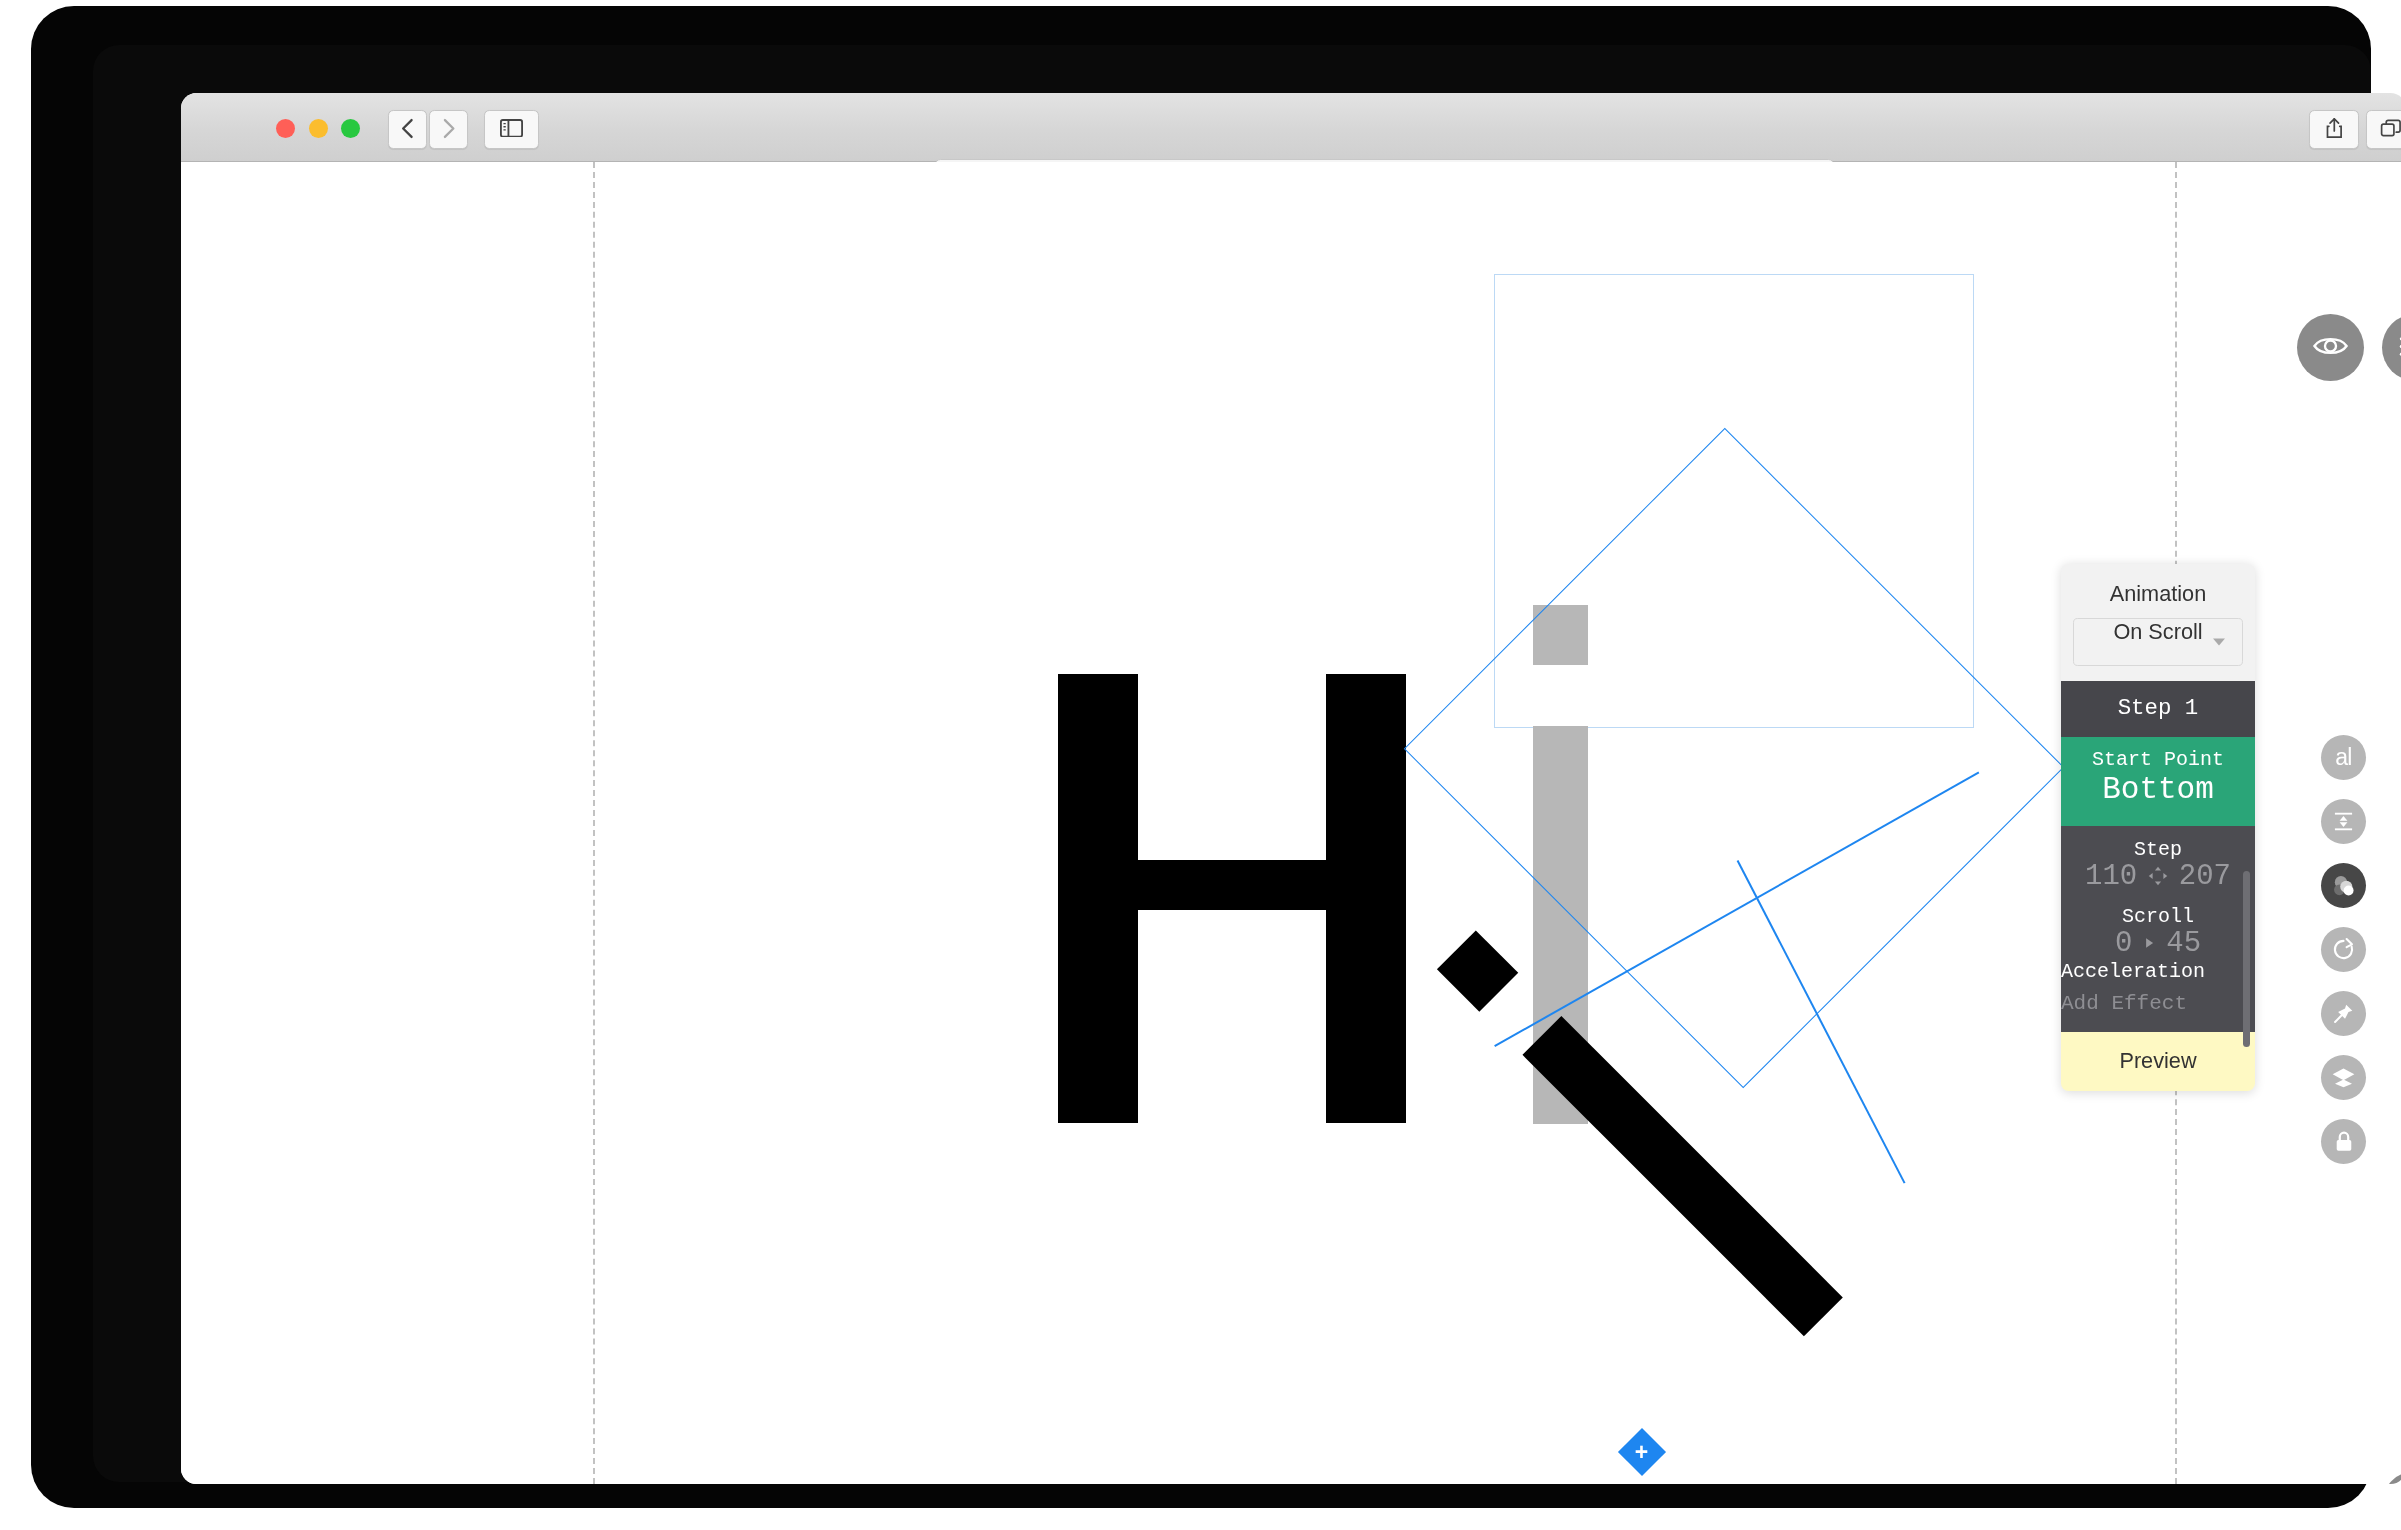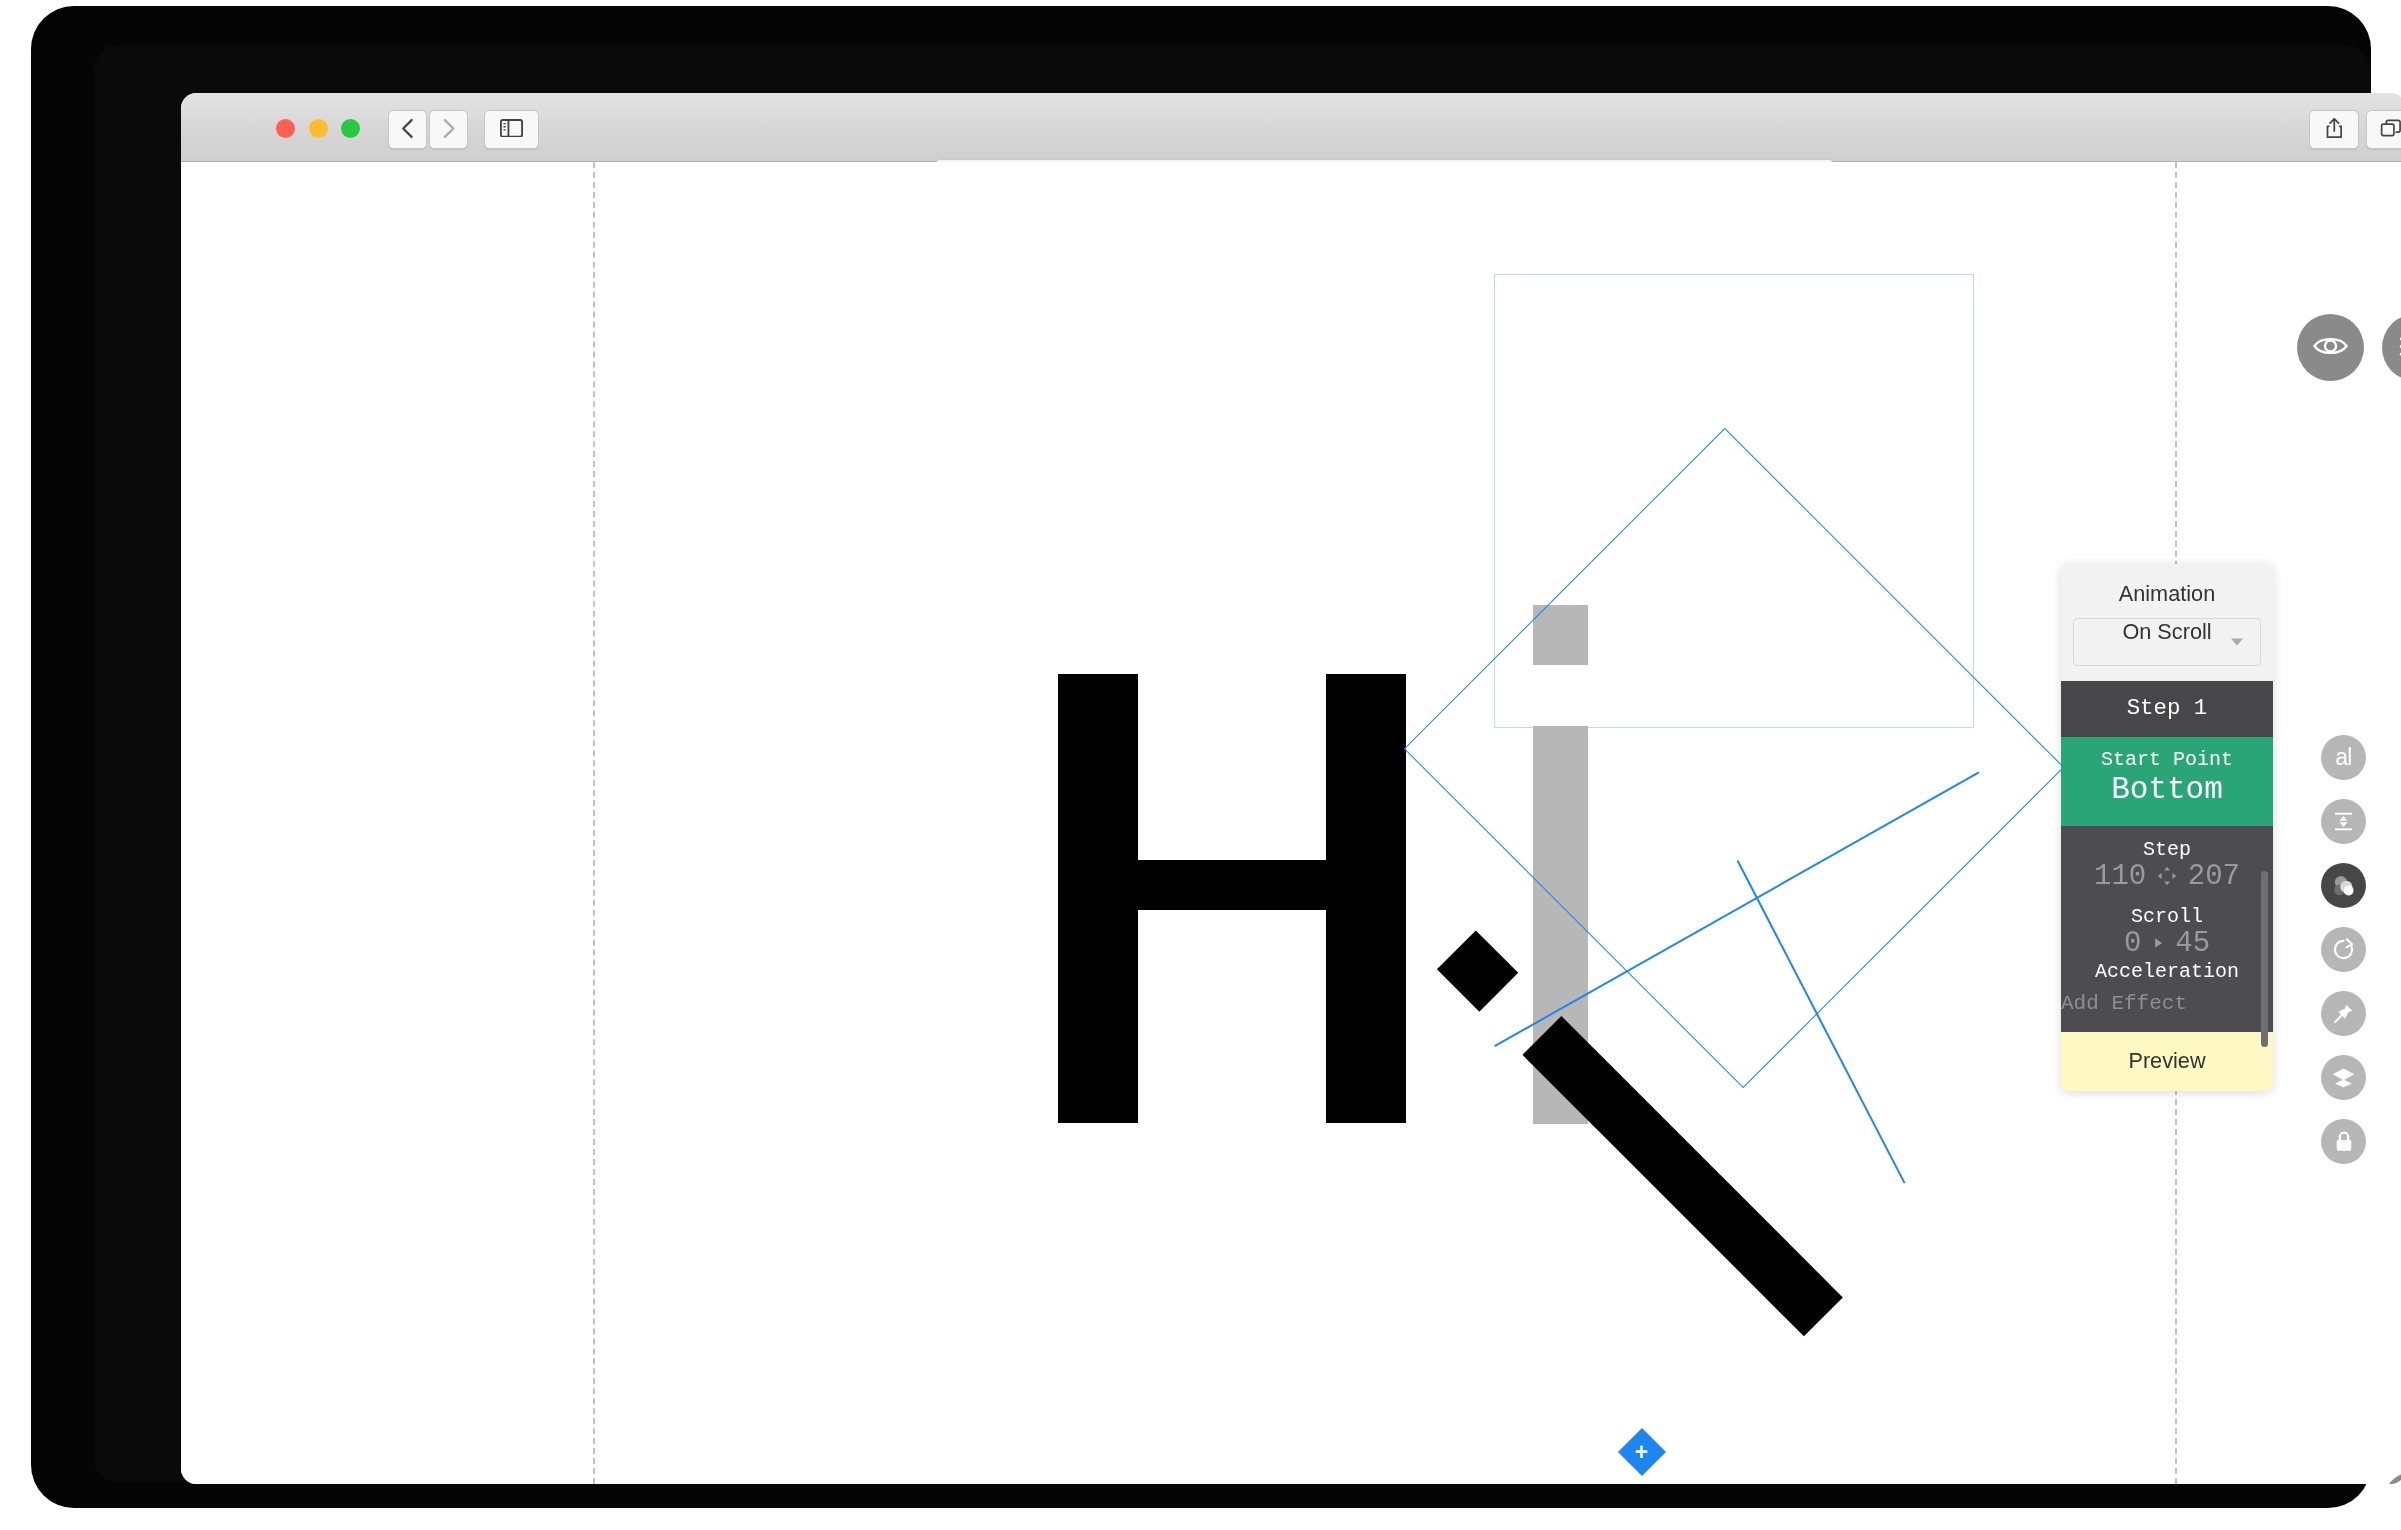--- a/index.html
+++ b/index.html
@@ -80,21 +80,21 @@
   #btn-help{left:2201px;top:1309px;width:67px;height:67px;}
 
   
   #icon-rail{position:absolute;left:2140px;top:573px;display:flex;flex-direction:column;gap:19px;}
   .rail-icon{width:45px;height:45px;border-radius:50%;background:#b6b6b6;display:flex;
      align-items:center;justify-content:center;color:#fff;cursor:pointer;}
   .rail-icon.active{background:#474747;}
   .rail-label{font-size:23px;color:#fff;line-height:1;letter-spacing:-0.8px;font-weight:300;}
 
   
-  #anim-panel{position:absolute;left:1880px;top:402px;width:212px;border-radius:7.7px;
+  #anim-panel{position:absolute;left:1880px;top:402px;width:194px;border-radius:7.7px;
      overflow:hidden;box-shadow:0 1.5px 10.8px rgba(0,0,0,.14);background:#f2f2f2;}
   #panel-title{text-align:center;font-size:21.7px;color:#333;padding:17px 0 10.8px;}
   #panel-select{margin:0 12.4px 15.5px;height:46px;background:#f2f2f2;border:0.8px solid #d8d8d8;
      border-radius:4.6px;display:flex;justify-content:center;position:relative;}
   #panel-select-label{font-size:21.7px;color:#333;}
   #select-caret{position:absolute;right:17px;top:50%;transform:translateY(-50%);
      width:0;height:0;border-left:6.2px solid transparent;border-right:6.2px solid transparent;
      border-top:7px solid #aaa;}
 
   #panel-dark{background:#4c4c51;position:relative;font-family:Liberation Mono, monospace;}
@@ -103,21 +103,21 @@
   #sp-label{font-size:20px;color:#fff;}
   #sp-value{font-size:31px;color:#fff;margin-top:1.5px;}
 
   .prop{text-align:center;padding-top:12.4px;}
   .prop-label{font-size:20px;color:#fff;}
   .prop-value{font-size:29px;color:#9a9a9e;margin-top:-1.5px;display:flex;align-items:center;
      justify-content:center;gap:10.8px;}
   .prop-sep{display:inline-flex;align-items:center;}
 
   #accel-clip{height:20px;overflow:hidden;position:relative;}
-  #accel-label{font-size:20px;color:#fff;text-align:center;position:absolute;left:0;right:0;top:0;}
+  #accel-label{font-size:20px;color:#fff;position:absolute;left:0;right:0;top:0;}
 
   #add-effect{font-size:21px;color:#8e8e93;padding:12.4px 0 17px;}
   #panel-preview{background:#fef9c3;text-align:center;font-size:21.7px;color:#333;padding:15.5px 0 17px;}
 
   #panel-scrollbar{position:absolute;right:4.6px;top:190px;width:7px;height:176px;
      background:#6e6e73;border-radius:3.9px;}
 </style>
 </head>
 <body>
 

